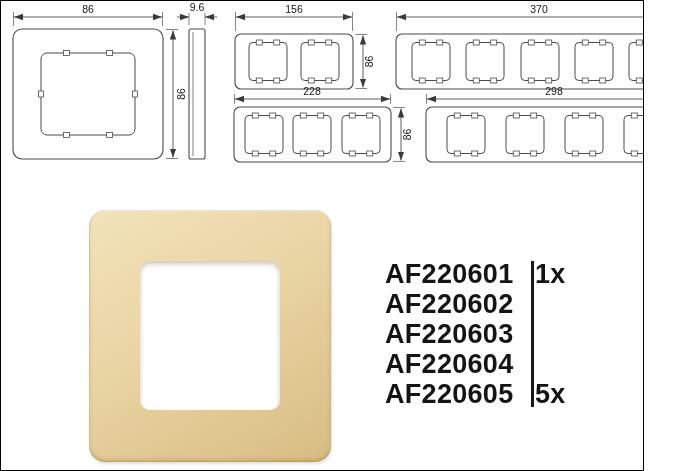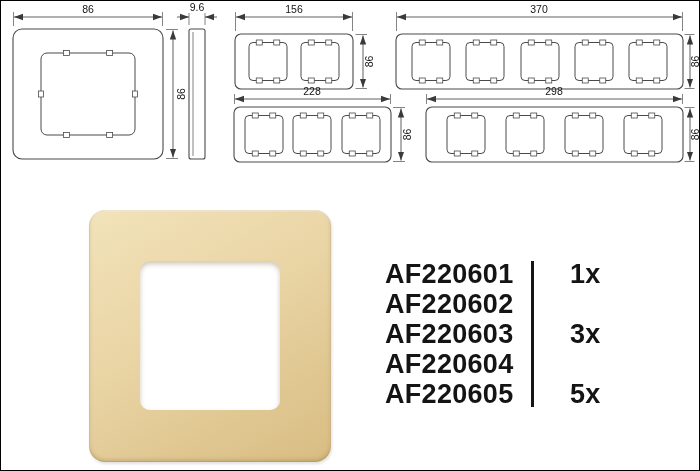--- a/index.html
+++ b/index.html
@@ -1,20 +1,20 @@
 <!DOCTYPE html>
 <html style="--line: #4a4a4a; --line-dim: #4f4f4f; --text: #141414; --frame-gold: #e9d4a4; --frame-gold-light: #f2e3ba; --frame-gold-dark: #d8bc82; --page-bg: #ffffff; --page-border: #000000;"><head>
 <meta charset="utf-8">
 <style>
   html, body { margin: 0; padding: 0; }
   body { background: #ffffff; }
 
   .page {
     position: relative;
-    width: 700px; height: 471px;
+    width: 644px; height: 471px;
     box-sizing: border-box;
     background: var(--page-bg, #ffffff);
     border: 1px solid var(--page-border, #000000);
     overflow: hidden;
     font-family: "Liberation Sans", sans-serif;
   }
 
   
   .drawings { position: absolute; left: 0; top: 0; display: block; }
   .frame   { fill: #ffffff; stroke: var(--line, #4a4a4a); stroke-width: 1.1; }
@@ -51,21 +51,21 @@
   }
 
   
   .parts-list {
     position: absolute; left: 384px; top: 258px;
     font-size: 27px; font-weight: 600; letter-spacing: .3px;
     color: var(--text, #141414);
   }
   .part-row { display: flex; align-items: center; height: 30px; white-space: nowrap; }
   .part-row .sku { width: 146px; }
-  .part-row .qty { padding-left: 39px; }
+  .part-row .qty { padding-left: 4px; }
   .parts-divider {
     position: absolute; left: 146px; top: 2px; bottom: 2px;
     width: 2.5px; background: #161616;
   }
 </style>
 </head>
 <body>
 
 <div class="page">
 
@@ -232,21 +232,20 @@
     <div class="parts-divider"></div>
     <div class="part-row">
       <span class="sku">AF220601</span>
       <span class="qty">1x</span>
     </div>
     <div class="part-row">
       <span class="sku">AF220602</span>
     </div>
     <div class="part-row">
       <span class="sku">AF220603</span>
-      <span class="qty">3x</span>
     </div>
     <div class="part-row">
       <span class="sku">AF220604</span>
     </div>
     <div class="part-row">
       <span class="sku">AF220605</span>
       <span class="qty">5x</span>
     </div>
   </div>
 

